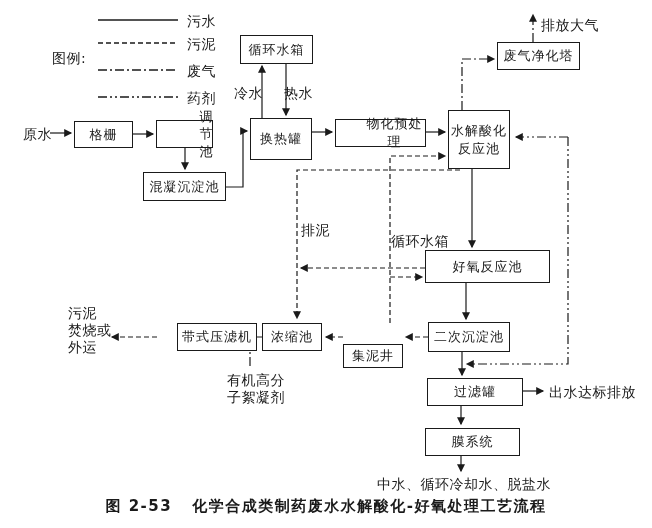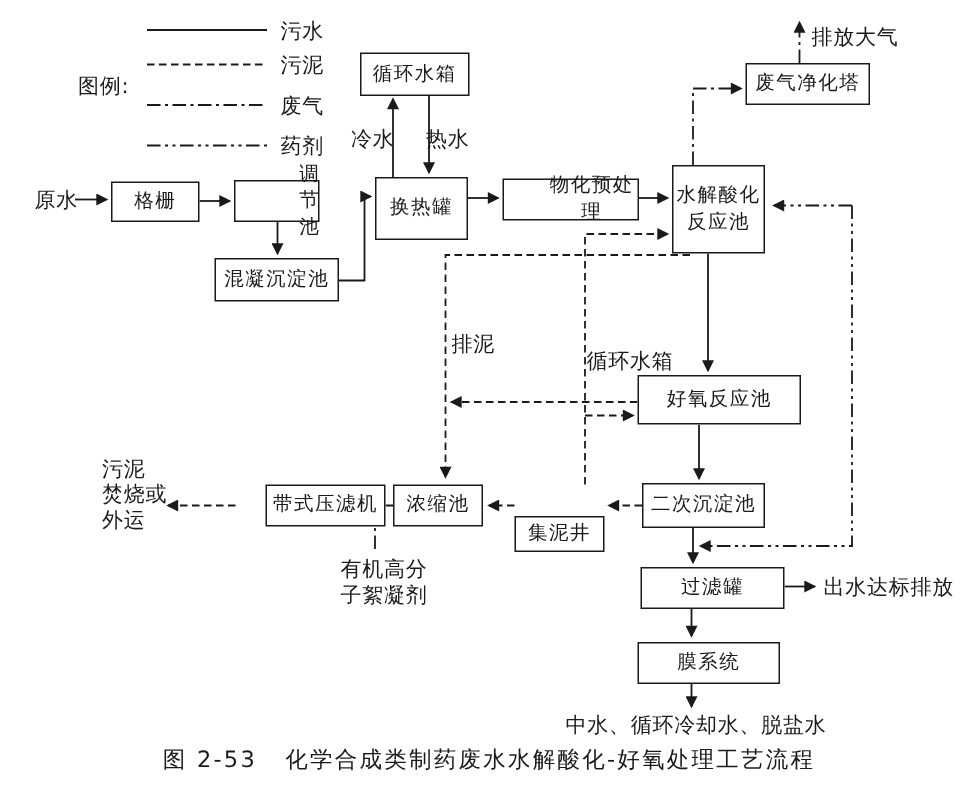--- a/index.html
+++ b/index.html
@@ -29,21 +29,21 @@
   .lbl{
     position:absolute;
     font-size:14px;line-height:1.2;
     white-space:pre-line;
     letter-spacing:0.5px;
   }
   .caption{
     position:absolute;
     left:0;top:497px;width:652px;
     text-align:center;
-    font-size:15px;font-weight:400;
+    font-size:15px;font-weight:700;
     letter-spacing:1.5px;
     white-space:pre;
   }
 </style>
 </head>
 <body>
 
 <div id="canvas">
 
   <svg id="wires" width="652" height="528">
@@ -109,21 +109,21 @@
 
   <div class="node" style="left:74px;top:121px;width:59px;height:27px;">格栅</div>
   <div class="node" style="left:156px;top:120px;width:57px;height:28px;padding-left:44px;">调节池</div>
   <div class="node" style="left:143px;top:172px;width:83px;height:29px;">混凝沉淀池</div>
   <div class="node" style="left:250px;top:118px;width:62px;height:42px;">换热罐</div>
   <div class="node" style="left:240px;top:35px;width:73px;height:29px;">循环水箱</div>
   <div class="node" style="left:335px;top:119px;width:91px;height:28px;padding-left:28px;">物化预处理</div>
   <div class="node" style="left:448px;top:110px;width:62px;height:59px;">水解酸化
 反应池</div>
   <div class="node" style="left:497px;top:42px;width:83px;height:28px;">废气净化塔</div>
-  <div class="node" style="left:425px;top:250px;width:109px;height:33px;">好氧反应池</div>
+  <div class="node" style="left:425px;top:250px;width:125px;height:33px;">好氧反应池</div>
   <div class="node" style="left:428px;top:322px;width:82px;height:30px;">二次沉淀池</div>
   <div class="node" style="left:343px;top:323px;width:60px;height:24px;margin-top:21px;">集泥井</div>
   <div class="node" style="left:262px;top:323px;width:60px;height:28px;">浓缩池</div>
   <div class="node" style="left:157px;top:323px;width:80px;height:28px;margin-left:20px;">带式压滤机</div>
   <div class="node" style="left:427px;top:378px;width:96px;height:28px;">过滤罐</div>
   <div class="node" style="left:425px;top:428px;width:95px;height:28px;">膜系统</div>
 
   <div class="lbl" style="left:23px;top:126px;">原水</div>
   <div class="lbl" style="left:234px;top:85px;">冷水</div>
   <div class="lbl" style="left:284px;top:85px;">热水</div>

